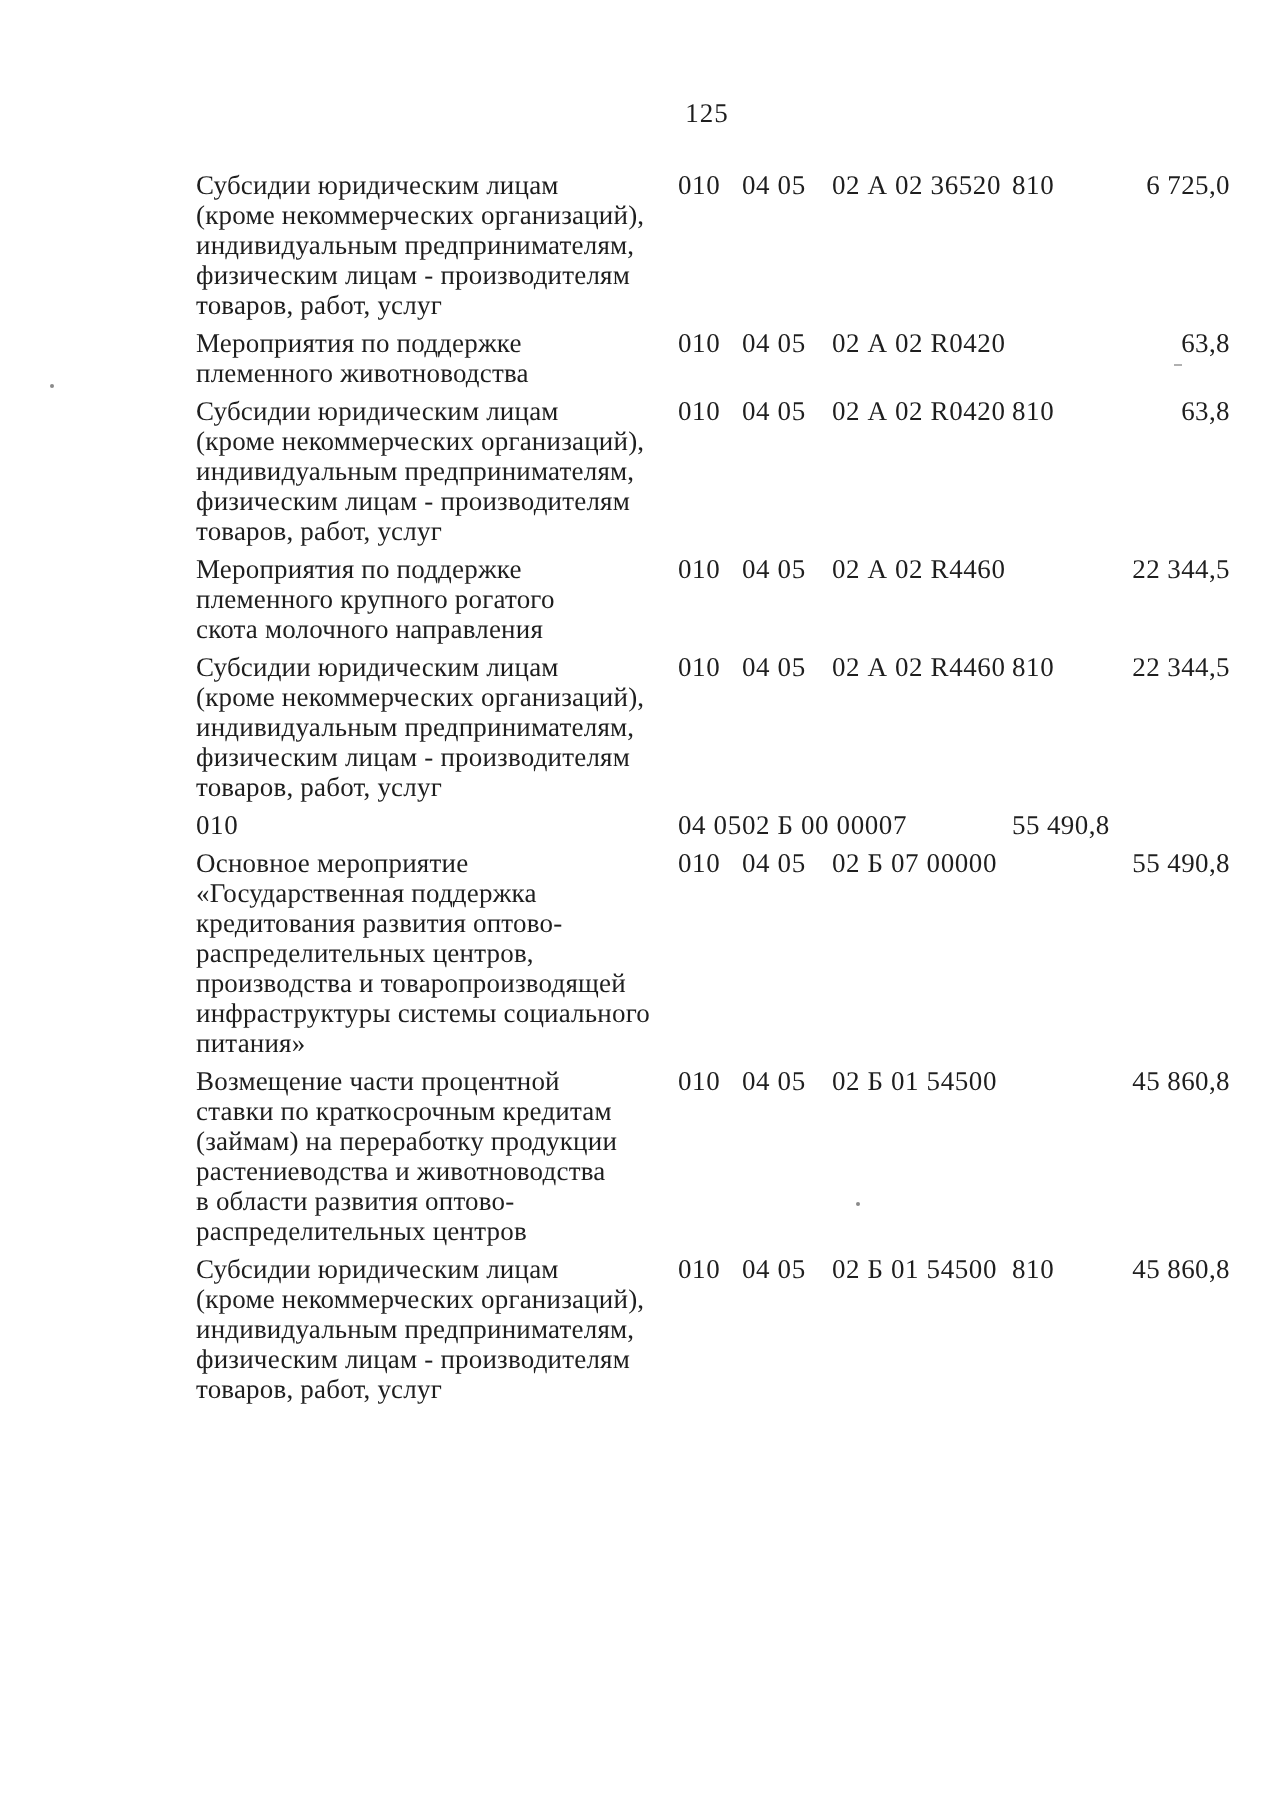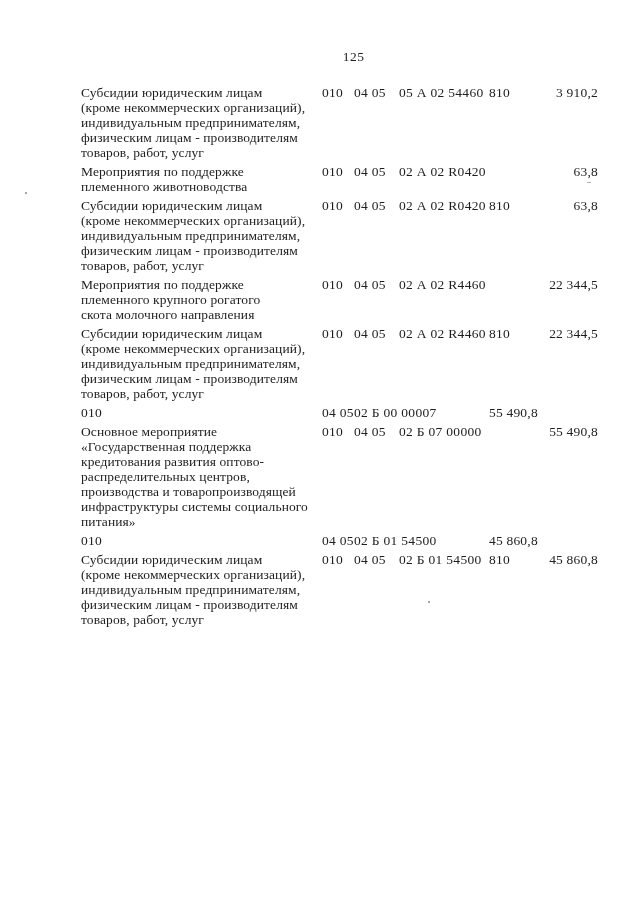--- a/index.html
+++ b/index.html
@@ -21,21 +21,21 @@
     top: 49px;
     left: 95px;
     width: 517px;
     text-align: center;
     font-size: 13.5px;
     letter-spacing: 0.5px;
   }
   .budget-table {
     position: absolute;
     top: 85px;
-    left: 81px;
+    left: 98px;
     width: 517px;
   }
   .row {
     display: grid;
     grid-template-columns: 241px 32px 45px 90px 32px 1fr;
     align-items: start;
     margin-bottom: 4px;
     font-size: 13.5px;
     line-height: 15px;
   }
@@ -73,23 +73,23 @@
   <div class="budget-table">
 
     <div class="row">
       <div class="cell-name">Субсидии юридическим лицам
 (кроме некоммерческих организаций),
 индивидуальным предпринимателям,
 физическим лицам - производителям
 товаров, работ, услуг</div>
       <div class="cell-code">010</div>
       <div class="cell-code">04 05</div>
-      <div class="cell-code">05 А 02 54460</div>
+      <div class="cell-code">02 А 02 36520</div>
       <div class="cell-code">810</div>
-      <div class="cell-amount">3 910,2</div>
+      <div class="cell-amount">6 725,0</div>
     </div>
 
     <div class="row">
       <div class="cell-name">Мероприятия по поддержке
 племенного животноводства</div>
       <div class="cell-code">010</div>
       <div class="cell-code">04 05</div>
       <div class="cell-code">02 А 02 R0420</div>
       <div class="cell-code"></div>
       <div class="cell-amount">63,8</div>
@@ -149,20 +149,26 @@
 инфраструктуры системы социального
 питания»</div>
       <div class="cell-code">010</div>
       <div class="cell-code">04 05</div>
       <div class="cell-code">02 Б 07 00000</div>
       <div class="cell-code"></div>
       <div class="cell-amount">55 490,8</div>
     </div>
 
     <div class="row">
+      <div class="cell-name">Возмещение части процентной
+ставки по краткосрочным кредитам
+(займам) на переработку продукции
+растениеводства и животноводства
+в области развития оптово-
+распределительных центров</div>
       <div class="cell-code">010</div>
       <div class="cell-code">04 05</div>
       <div class="cell-code">02 Б 01 54500</div>
       <div class="cell-code"></div>
       <div class="cell-amount">45 860,8</div>
     </div>
 
     <div class="row">
       <div class="cell-name">Субсидии юридическим лицам
 (кроме некоммерческих организаций),

